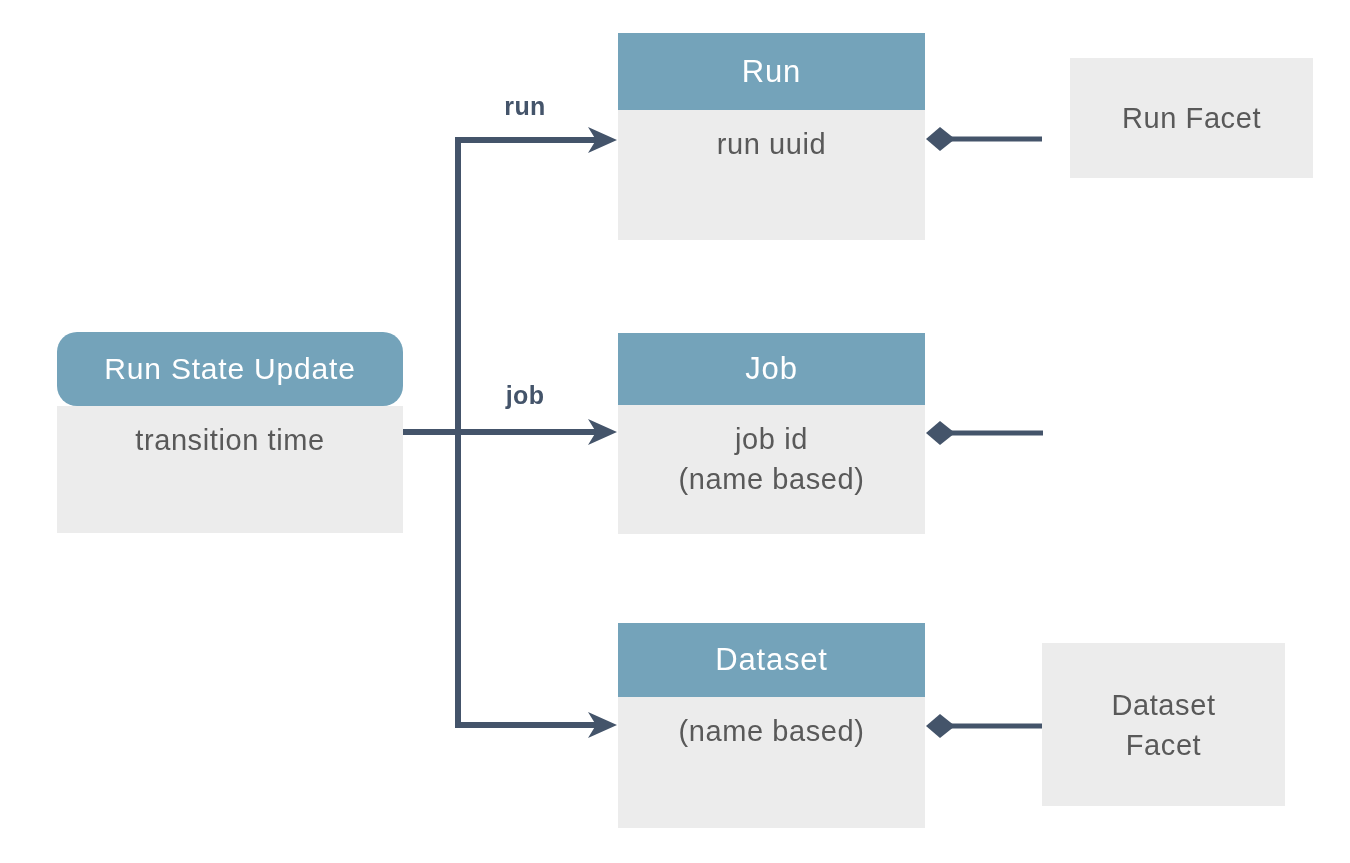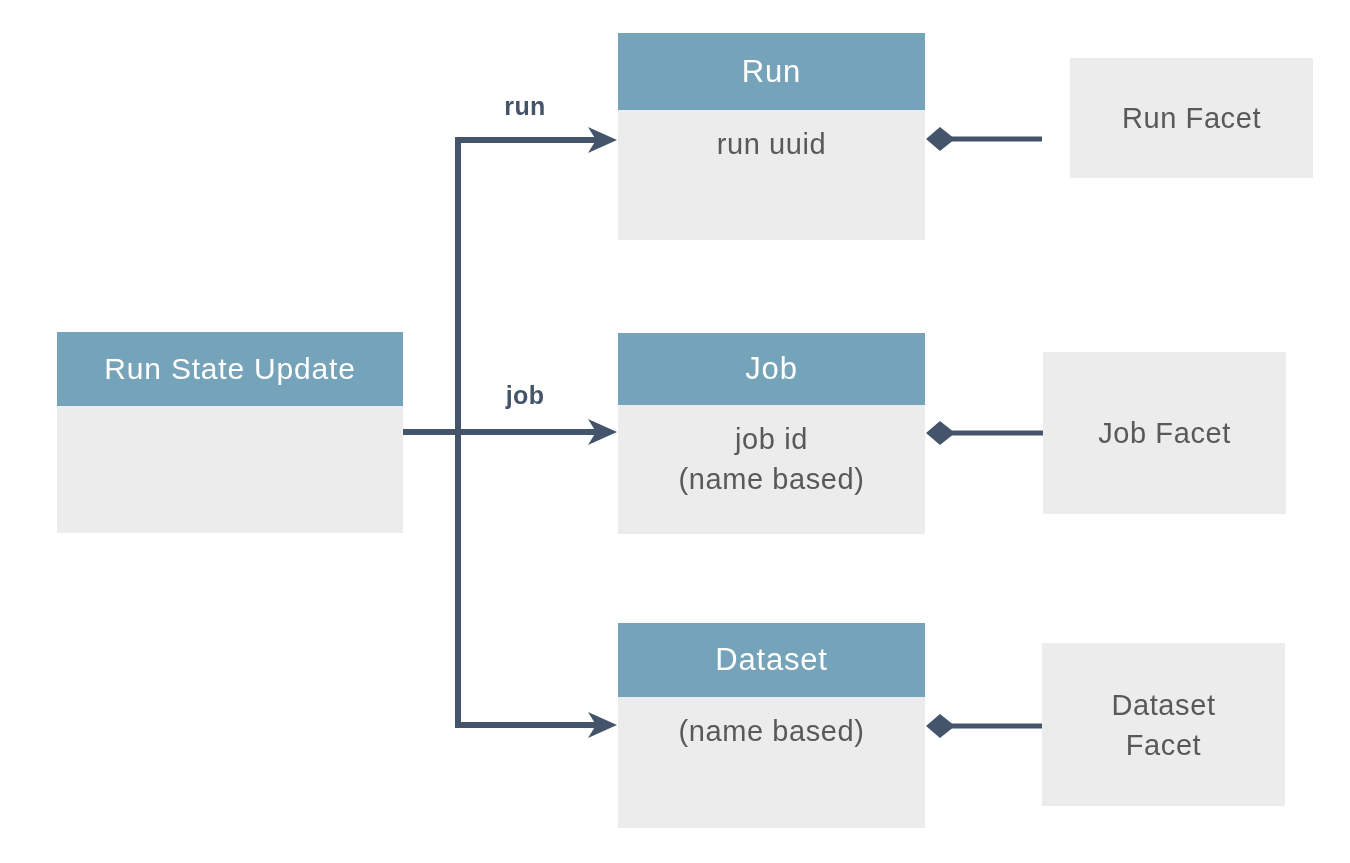--- a/index.html
+++ b/index.html
@@ -112,22 +112,23 @@
 
     <path class="conn-thin" d="M 946 139 H 1042"></path>
     <polygon class="diamond" points="926,139 940,127 955,139 940,151"></polygon>
     <path class="conn-thin" d="M 946 433 H 1043"></path>
     <polygon class="diamond" points="926,433 940,421 955,433 940,445"></polygon>
     <path class="conn-thin" d="M 946 726 H 1042"></path>
     <polygon class="diamond" points="926,726 940,714 955,726 940,738"></polygon>
   </svg>
 
   <div class="entity" style="left:57px; top:332px; width:346px; height:201px;">
-    <div class="entity-header" style="height:74px; font-size:30px;">Run State Update</div>
+    <div class="entity-header" style="height:74px; font-size:30px;border-radius:20px;">Run State Update</div>
     <div class="entity-body">
+      <div>transition time</div>
     </div>
   </div>
 
   <div class="entity" style="left:618px; top:33px; width:307px; height:207px;">
     <div class="entity-header" style="height:77px;">Run</div>
     <div class="entity-body">
       <div>run uuid</div>
     </div>
   </div>
 
@@ -142,23 +143,20 @@
   <div class="entity" style="left:618px; top:623px; width:307px; height:205px;">
     <div class="entity-header" style="height:74px;">Dataset</div>
     <div class="entity-body">
       <div>(name based)</div>
     </div>
   </div>
 
   <div class="facet" style="left:1042px; top:58px; width:243px; height:120px;margin-left:28px;">
     <span>Run Facet</span>
   </div>
-  <div class="facet" style="left:1043px; top:352px; width:243px; height:162px;">
-    <span>Job Facet</span>
-  </div>
   <div class="facet" style="left:1042px; top:643px; width:243px; height:163px;">
     <span>Dataset
 Facet</span>
   </div>
 
   <div class="edge-label" style="left:465px; top:90px; width:120px;">run</div>
   <div class="edge-label" style="left:465px; top:379px; width:120px;">job</div>
 
 </div>
 

